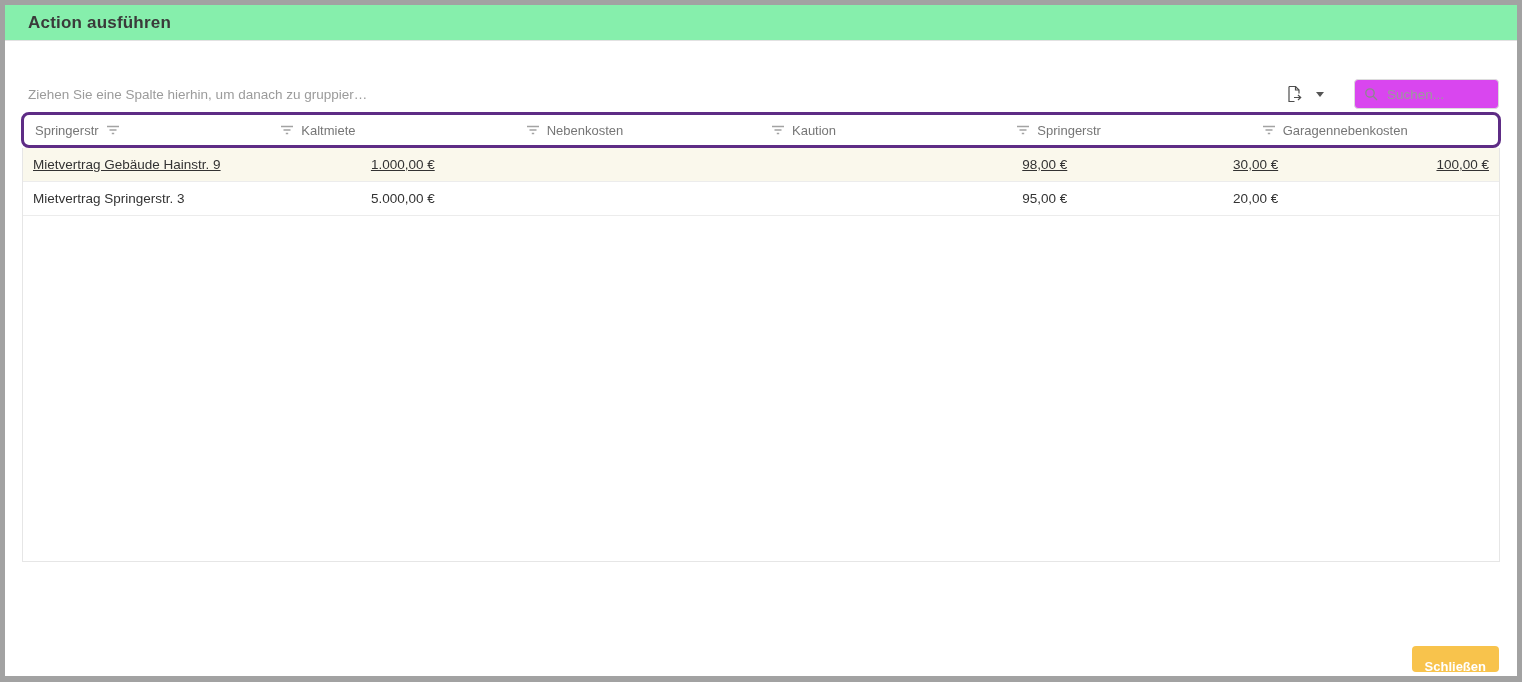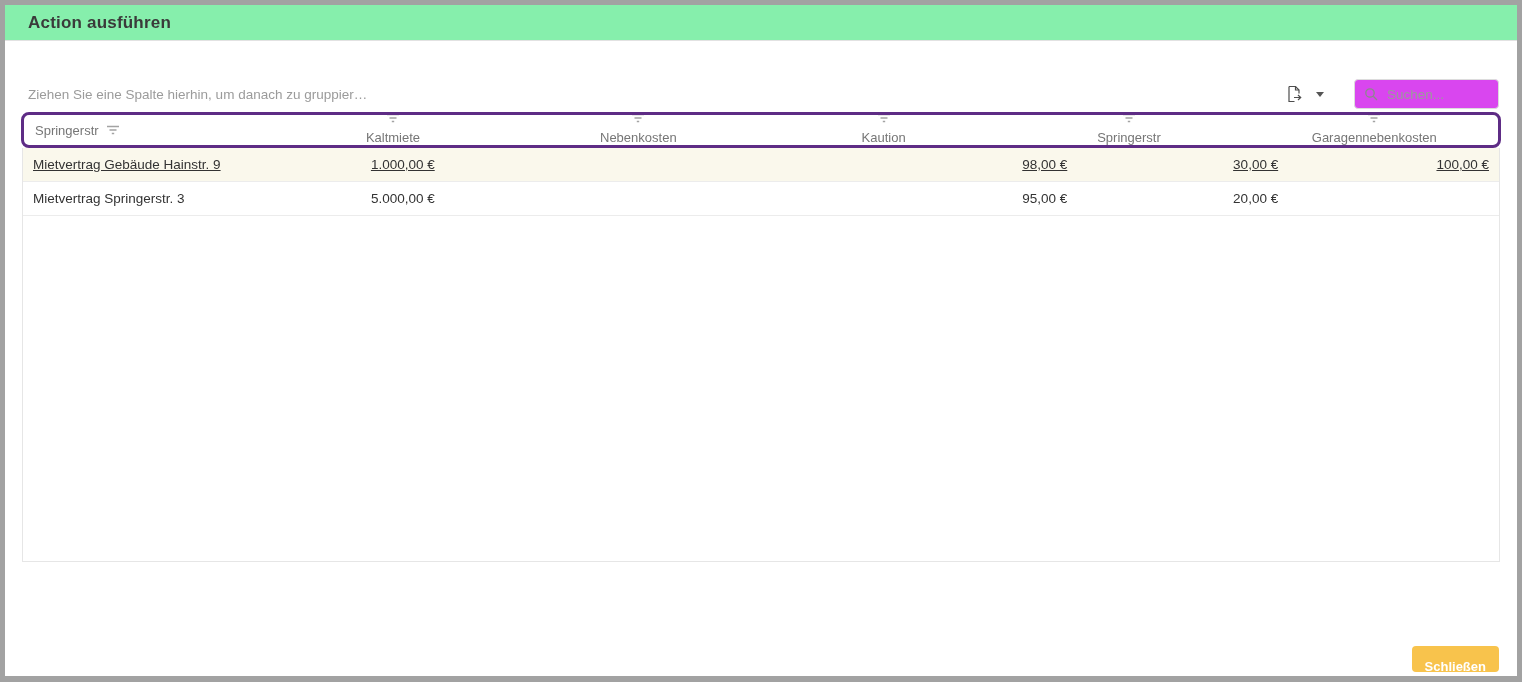--- a/index.html
+++ b/index.html
@@ -63,21 +63,21 @@
     padding: 0 1px;
     z-index: 2;
   }
   .hcell {
     flex: 1; display: flex; align-items: center; gap: 7px;
     padding: 0 10px;
     font-size: 13px; color: #767676;
     white-space: nowrap; overflow: hidden;
     cursor: pointer;
   }
-  .hcell.right { justify-content: flex-end; flex-direction: column; }
+  .hcell.right { justify-content: flex-start; }
   .grid-body {
     position: absolute; left: 0; right: 0; top: 36px; bottom: 0;
     border: 1px solid #e6e6e6; border-top: 0;
     background: #fff;
   }
   .row {
     display: flex; align-items: center;
     height: 34px;
     border-bottom: 1px solid #ececec;
     font-size: 13.5px; color: #333;

